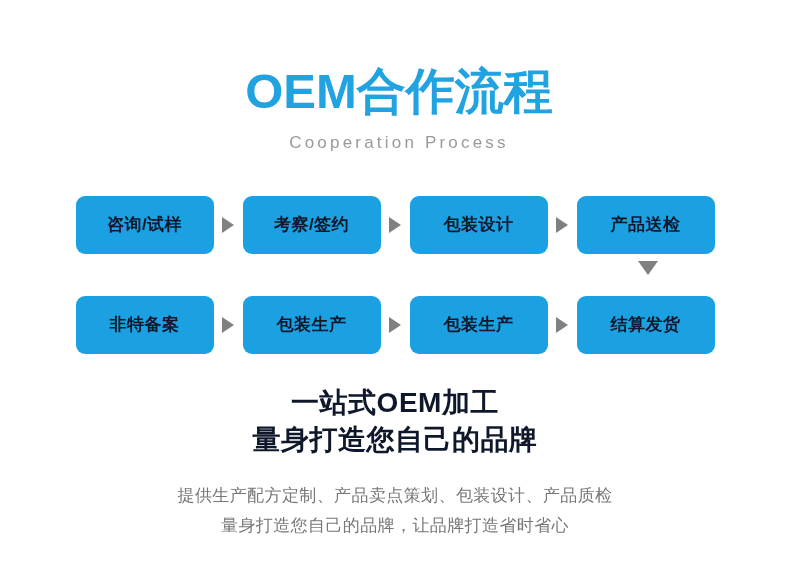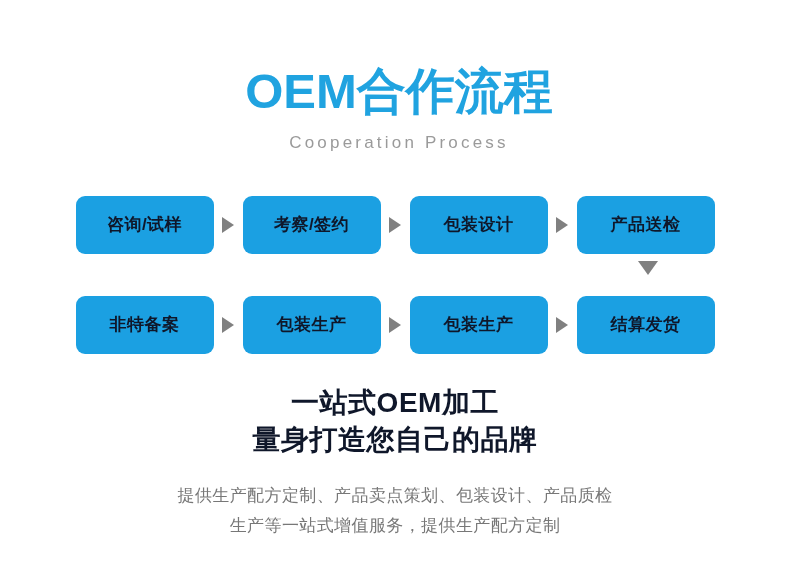--- a/index.html
+++ b/index.html
@@ -212,16 +212,16 @@
       <div class="step-box">
         <span class="step-label">结算发货</span>
       </div>
     </div>
   </div>
 
   <div class="bottom">
     <div class="headline">一站式OEM加工</div>
     <div class="headline l2">量身打造您自己的品牌</div>
     <div class="desc">提供生产配方定制、产品卖点策划、包装设计、产品质检</div>
-    <div class="desc" style="margin-top:0">生产等一站式增值服务，提供生产配方定制</div>
+    <div class="desc" style="margin-top:0">量身打造您自己的品牌，让品牌打造省时省心</div>
   </div>
 
 </div>
 
 </body></html>

